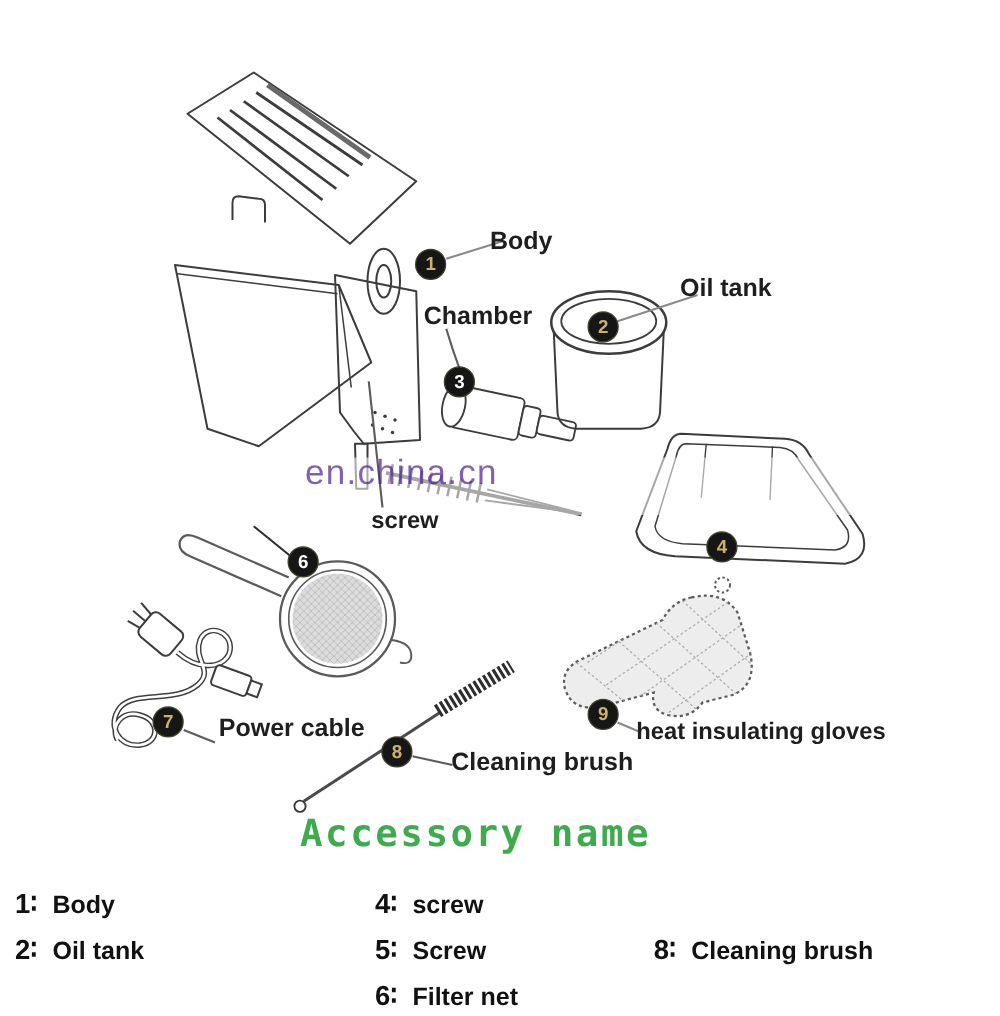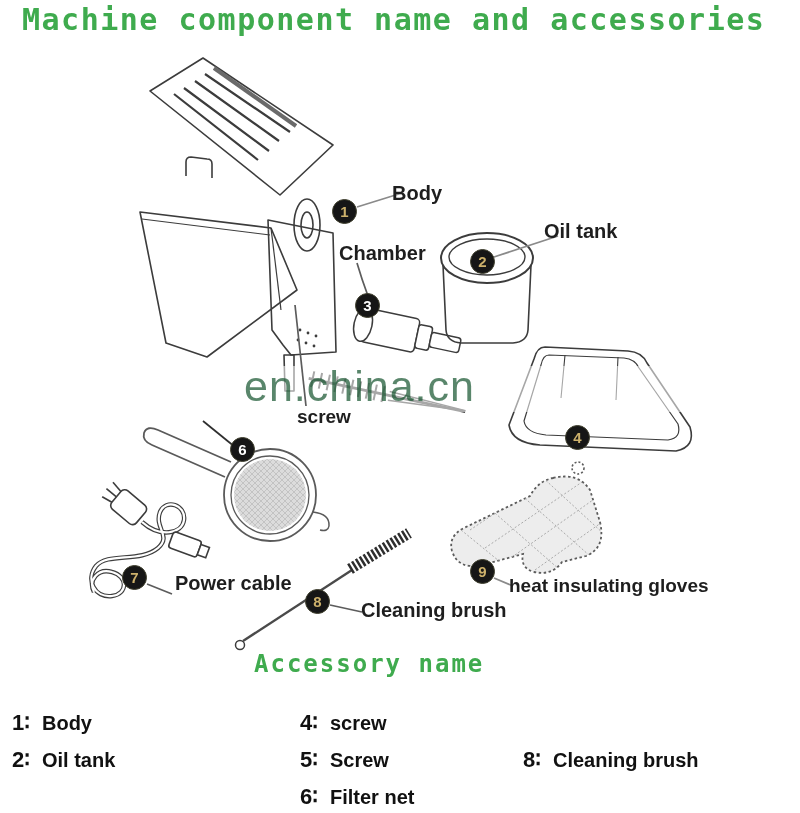--- a/index.html
+++ b/index.html
@@ -1,40 +1,39 @@
 <!DOCTYPE html>
 <html><head>
 <meta charset="utf-8">
 <style>
   html,body{margin:0;padding:0;background:#fff;}
   .page{position:relative;width:800px;height:813px;background:#fff;overflow:hidden;
         font-family:"Liberation Sans",sans-serif;}
   .green-heading{position:absolute;font-family:"DejaVu Sans Mono",monospace;font-weight:bold;
         color:#3fab4e;white-space:nowrap;}
   #title{left:22px;top:2px;font-size:30px;letter-spacing:1.5px;}
-  #accessory-heading{left:254px;top:650px;font-size:24px;letter-spacing:2px;text-align:right;}
+  #accessory-heading{left:240px;top:650px;font-size:30px;letter-spacing:2px;text-align:right;}
   .lineart{position:absolute;left:0;top:0;pointer-events:none;}
-  .watermark{position:absolute;left:244px;top:362px;font-size:43px;color:#14532d;opacity:.7;
+  .watermark{position:absolute;left:244px;top:362px;font-size:28px;color:#4c1d95;opacity:.7;
         letter-spacing:1px;white-space:nowrap;}
   .callout{position:absolute;width:25px;height:25px;border-radius:50%;background:#161616;
         display:flex;align-items:center;justify-content:center;font-size:15px;font-weight:bold;
         color:#cdb16b;border:1px solid #40402e;box-sizing:border-box;}
   .callout.white{color:#ffffff;}
   .part-label{position:absolute;font-weight:bold;font-size:20px;color:#1e1e1e;white-space:nowrap;}
   .part-label.small{font-size:19px;}
   .legend-item{position:absolute;white-space:nowrap;color:#111;}
   .legend-item .num{font-size:22px;font-weight:600;}
   .legend-item .name{font-size:20px;font-weight:bold;margin-left:12px;}
 </style>
 </head>
 <body>
 
 <div class="page">
 
-  <div id="title" class="green-heading">Machine component name and accessories</div>
 
   <svg class="lineart" width="800" height="813" viewBox="0 0 800 813">
     <defs>
       <pattern id="mesh" width="6" height="6" patternUnits="userSpaceOnUse">
         <path d="M0,6 L6,0 M0,0 L6,6" stroke="#b9b9b9" stroke-width="0.7" fill="none"></path>
       </pattern>
       <clipPath id="gloveClip">
         <path d="M553,478 Q578,472 590,490 L600,522 Q606,548 586,556 L562,562 Q552,576 534,572
                  Q520,568 523,554 L482,565 Q458,570 452,551 Q448,536 464,528 L530,496 Q538,481 553,478 Z"></path>
       </clipPath>

